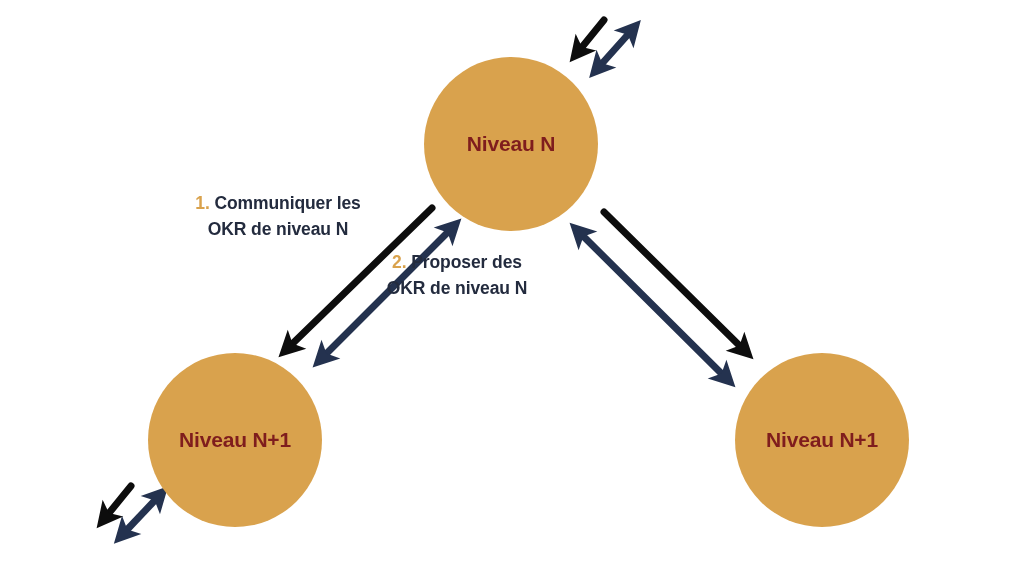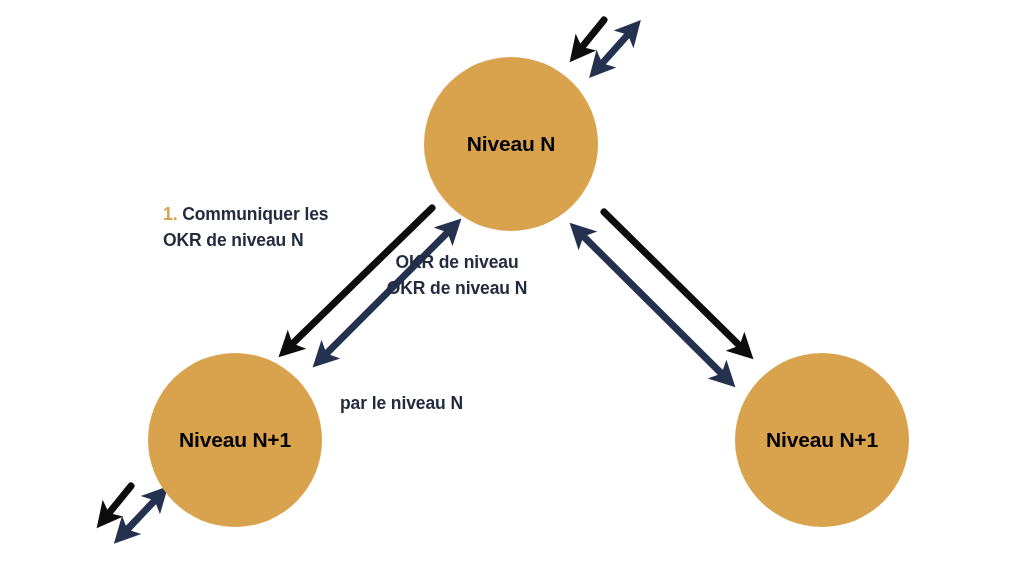--- a/index.html
+++ b/index.html
@@ -25,39 +25,39 @@
     position: absolute;
     border-radius: 50%;
     background: #d9a24d;
     display: flex;
     align-items: center;
     justify-content: center;
   }
   .node-label {
     font-size: 21px;
     font-weight: bold;
-    color: #000000;
+    color: #7f1d1d;
     letter-spacing: -0.2px;
     white-space: nowrap;
   }
   #node-top    { left: 424px; top: 57px;  width: 174px; height: 174px; }
   #node-left   { left: 148px; top: 353px; width: 174px; height: 174px; }
   #node-right  { left: 735px; top: 353px; width: 174px; height: 174px; }
 
   .step-label {
     position: absolute;
     color: #232b3e;
     font-size: 17.5px;
     font-weight: bold;
     line-height: 1.48;
     letter-spacing: -0.1px;
   }
   .step-num { color: #d9a24d; }
 
-  #step-1 { left: 163px; top: 202px; width: 230px; text-align: left; }
+  #step-1 { left: 163px; top: 191px; width: 230px; text-align: center; }
   #step-2 { left: 337px; top: 250px; width: 240px; text-align: center; }
   #step-3 { left: 340px; top: 391px; width: 230px; text-align: left; }
 
   .step-line { display: block; }
 </style>
 </head>
 <body>
 
 <svg id="diagram-canvas" viewBox="0 0 1024 576" xmlns="http://www.w3.org/2000/svg">
   <defs>
@@ -96,19 +96,18 @@
 <div class="node-circle" id="node-right">
   <span class="node-label">Niveau N+1</span>
 </div>
 
 <div class="step-label" id="step-1">
   <span class="step-line"><span class="step-num">1.</span> <span>Communiquer les</span></span>
   <span class="step-line">OKR de niveau N</span>
 </div>
 
 <div class="step-label" id="step-2">
-  <span class="step-line">OKR de niveau</span>
+  <span class="step-line"><span class="step-num">2.</span> <span>Proposer des</span></span>
   <span class="step-line">OKR de niveau N</span>
 </div>
 
 <div class="step-label" id="step-3">
-  <span class="step-line">par le niveau N</span>
 </div>
 
 </body></html>

